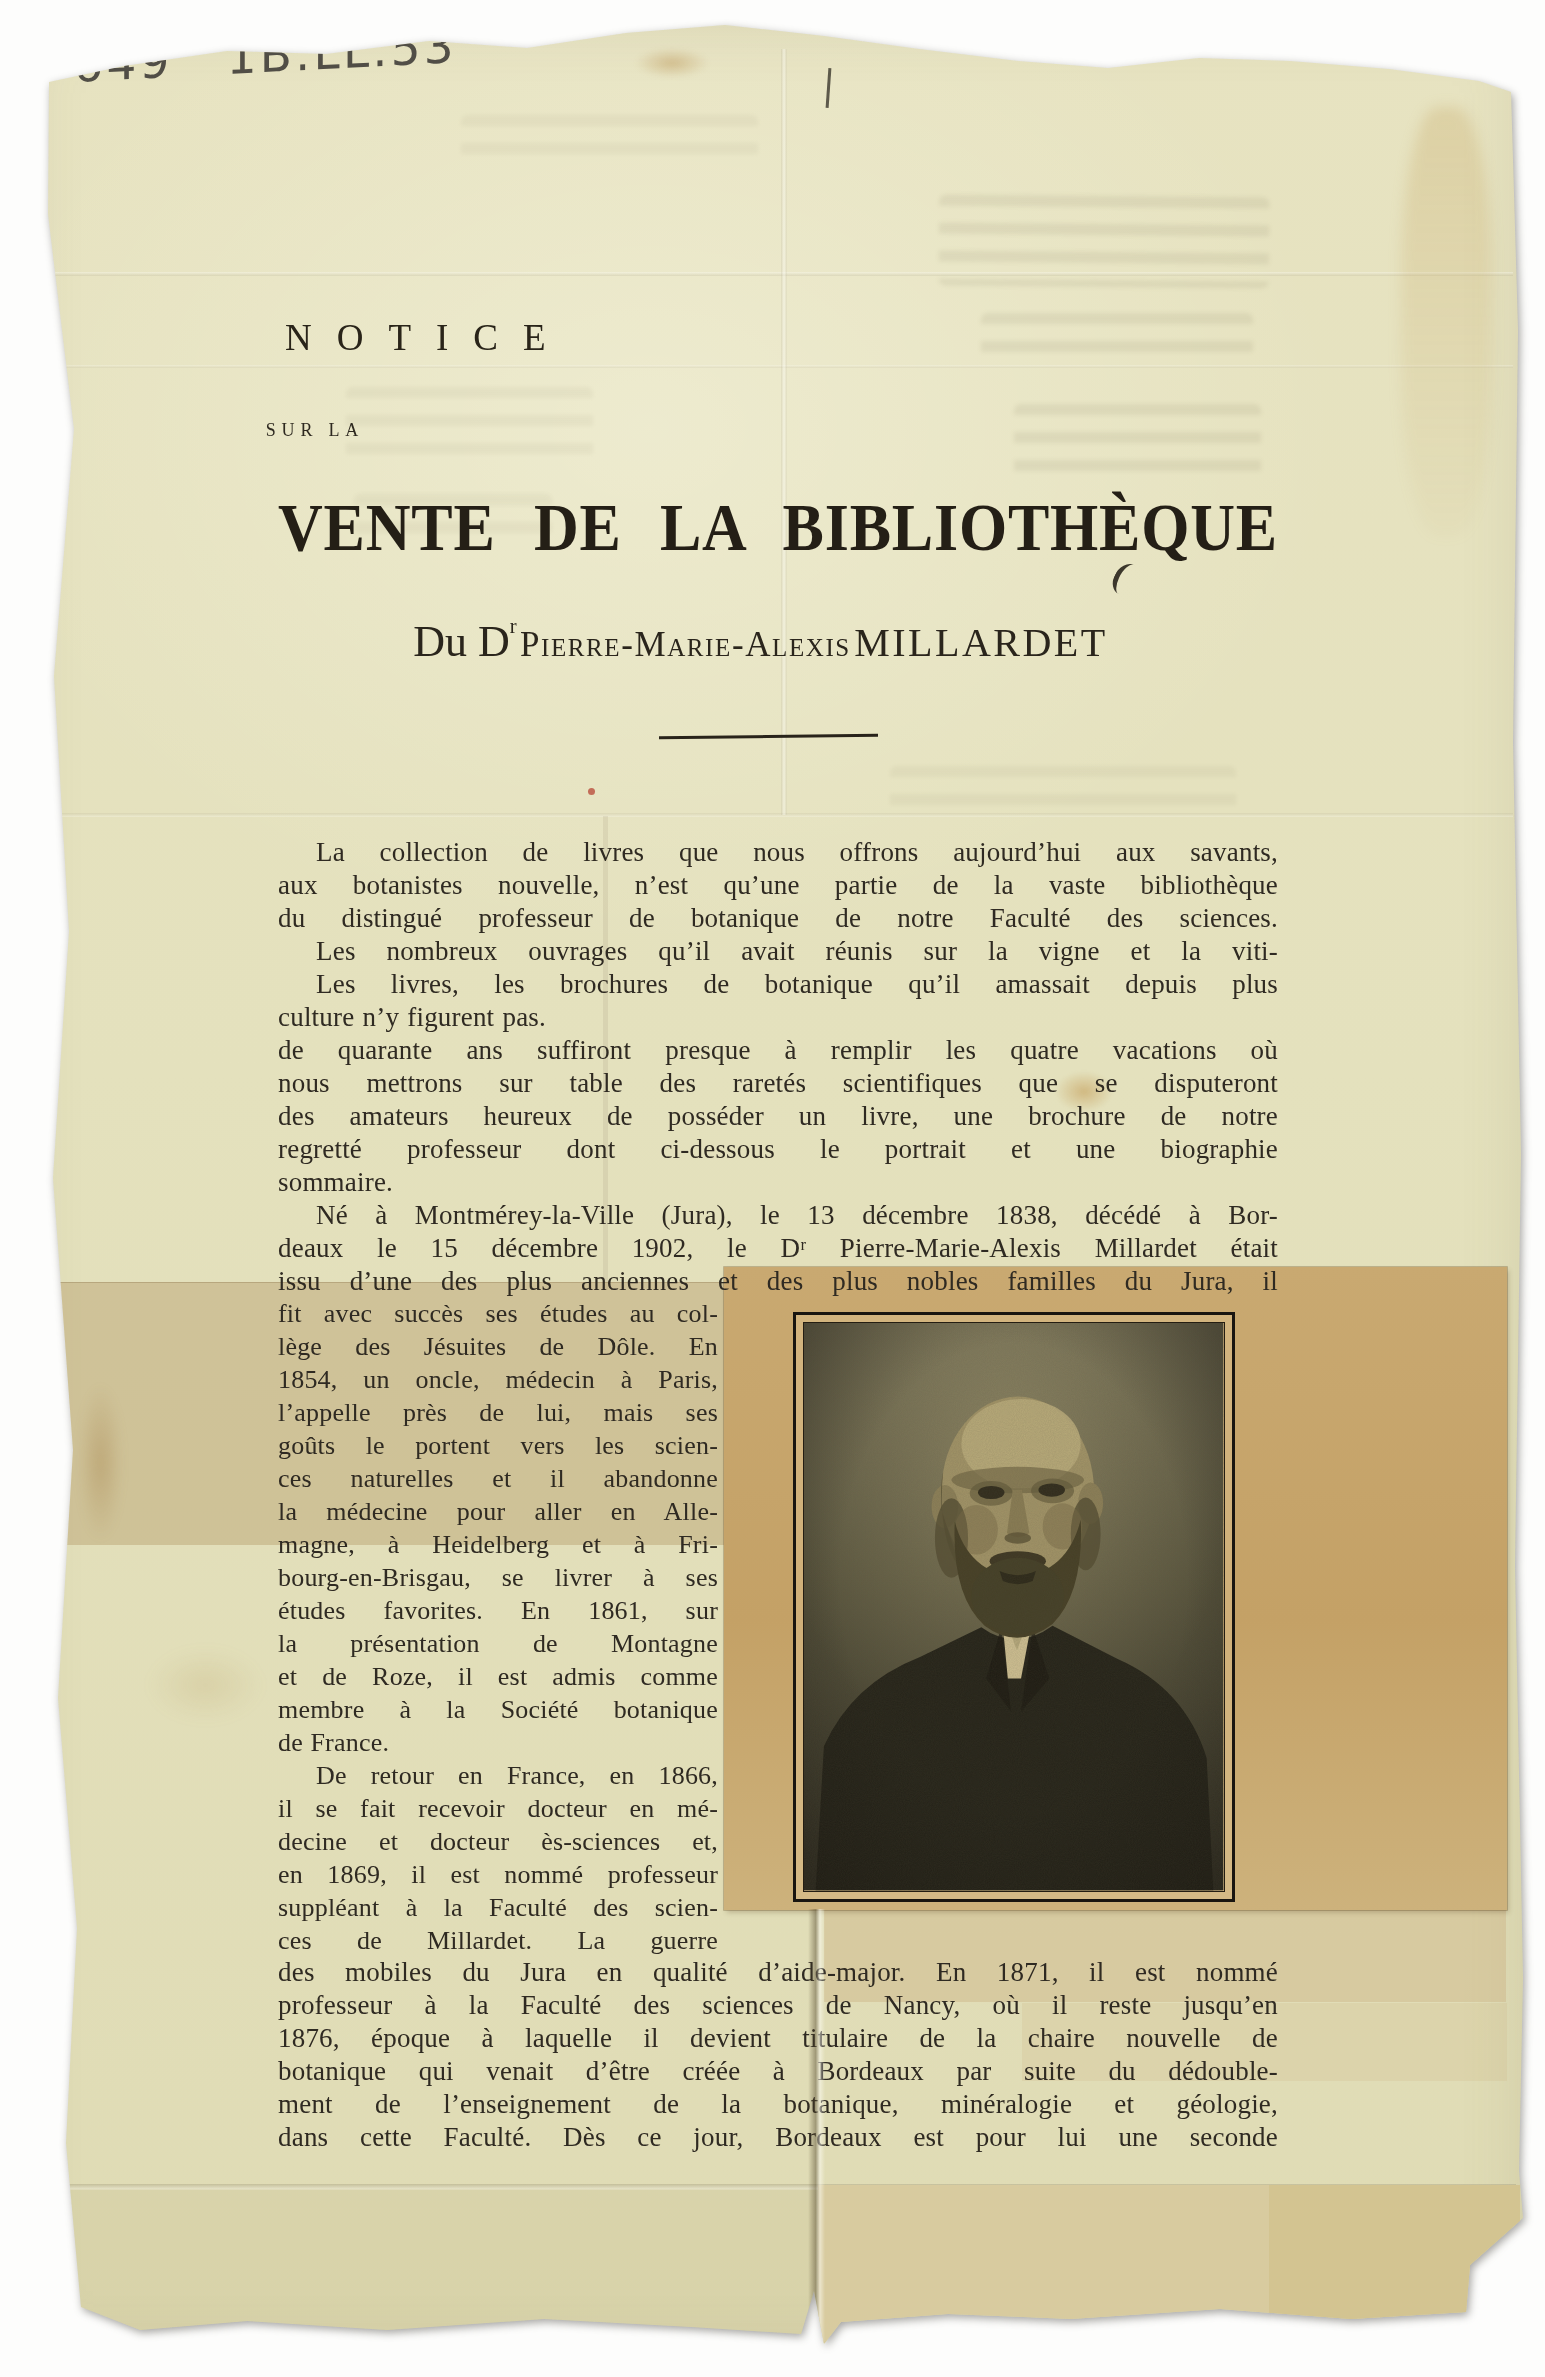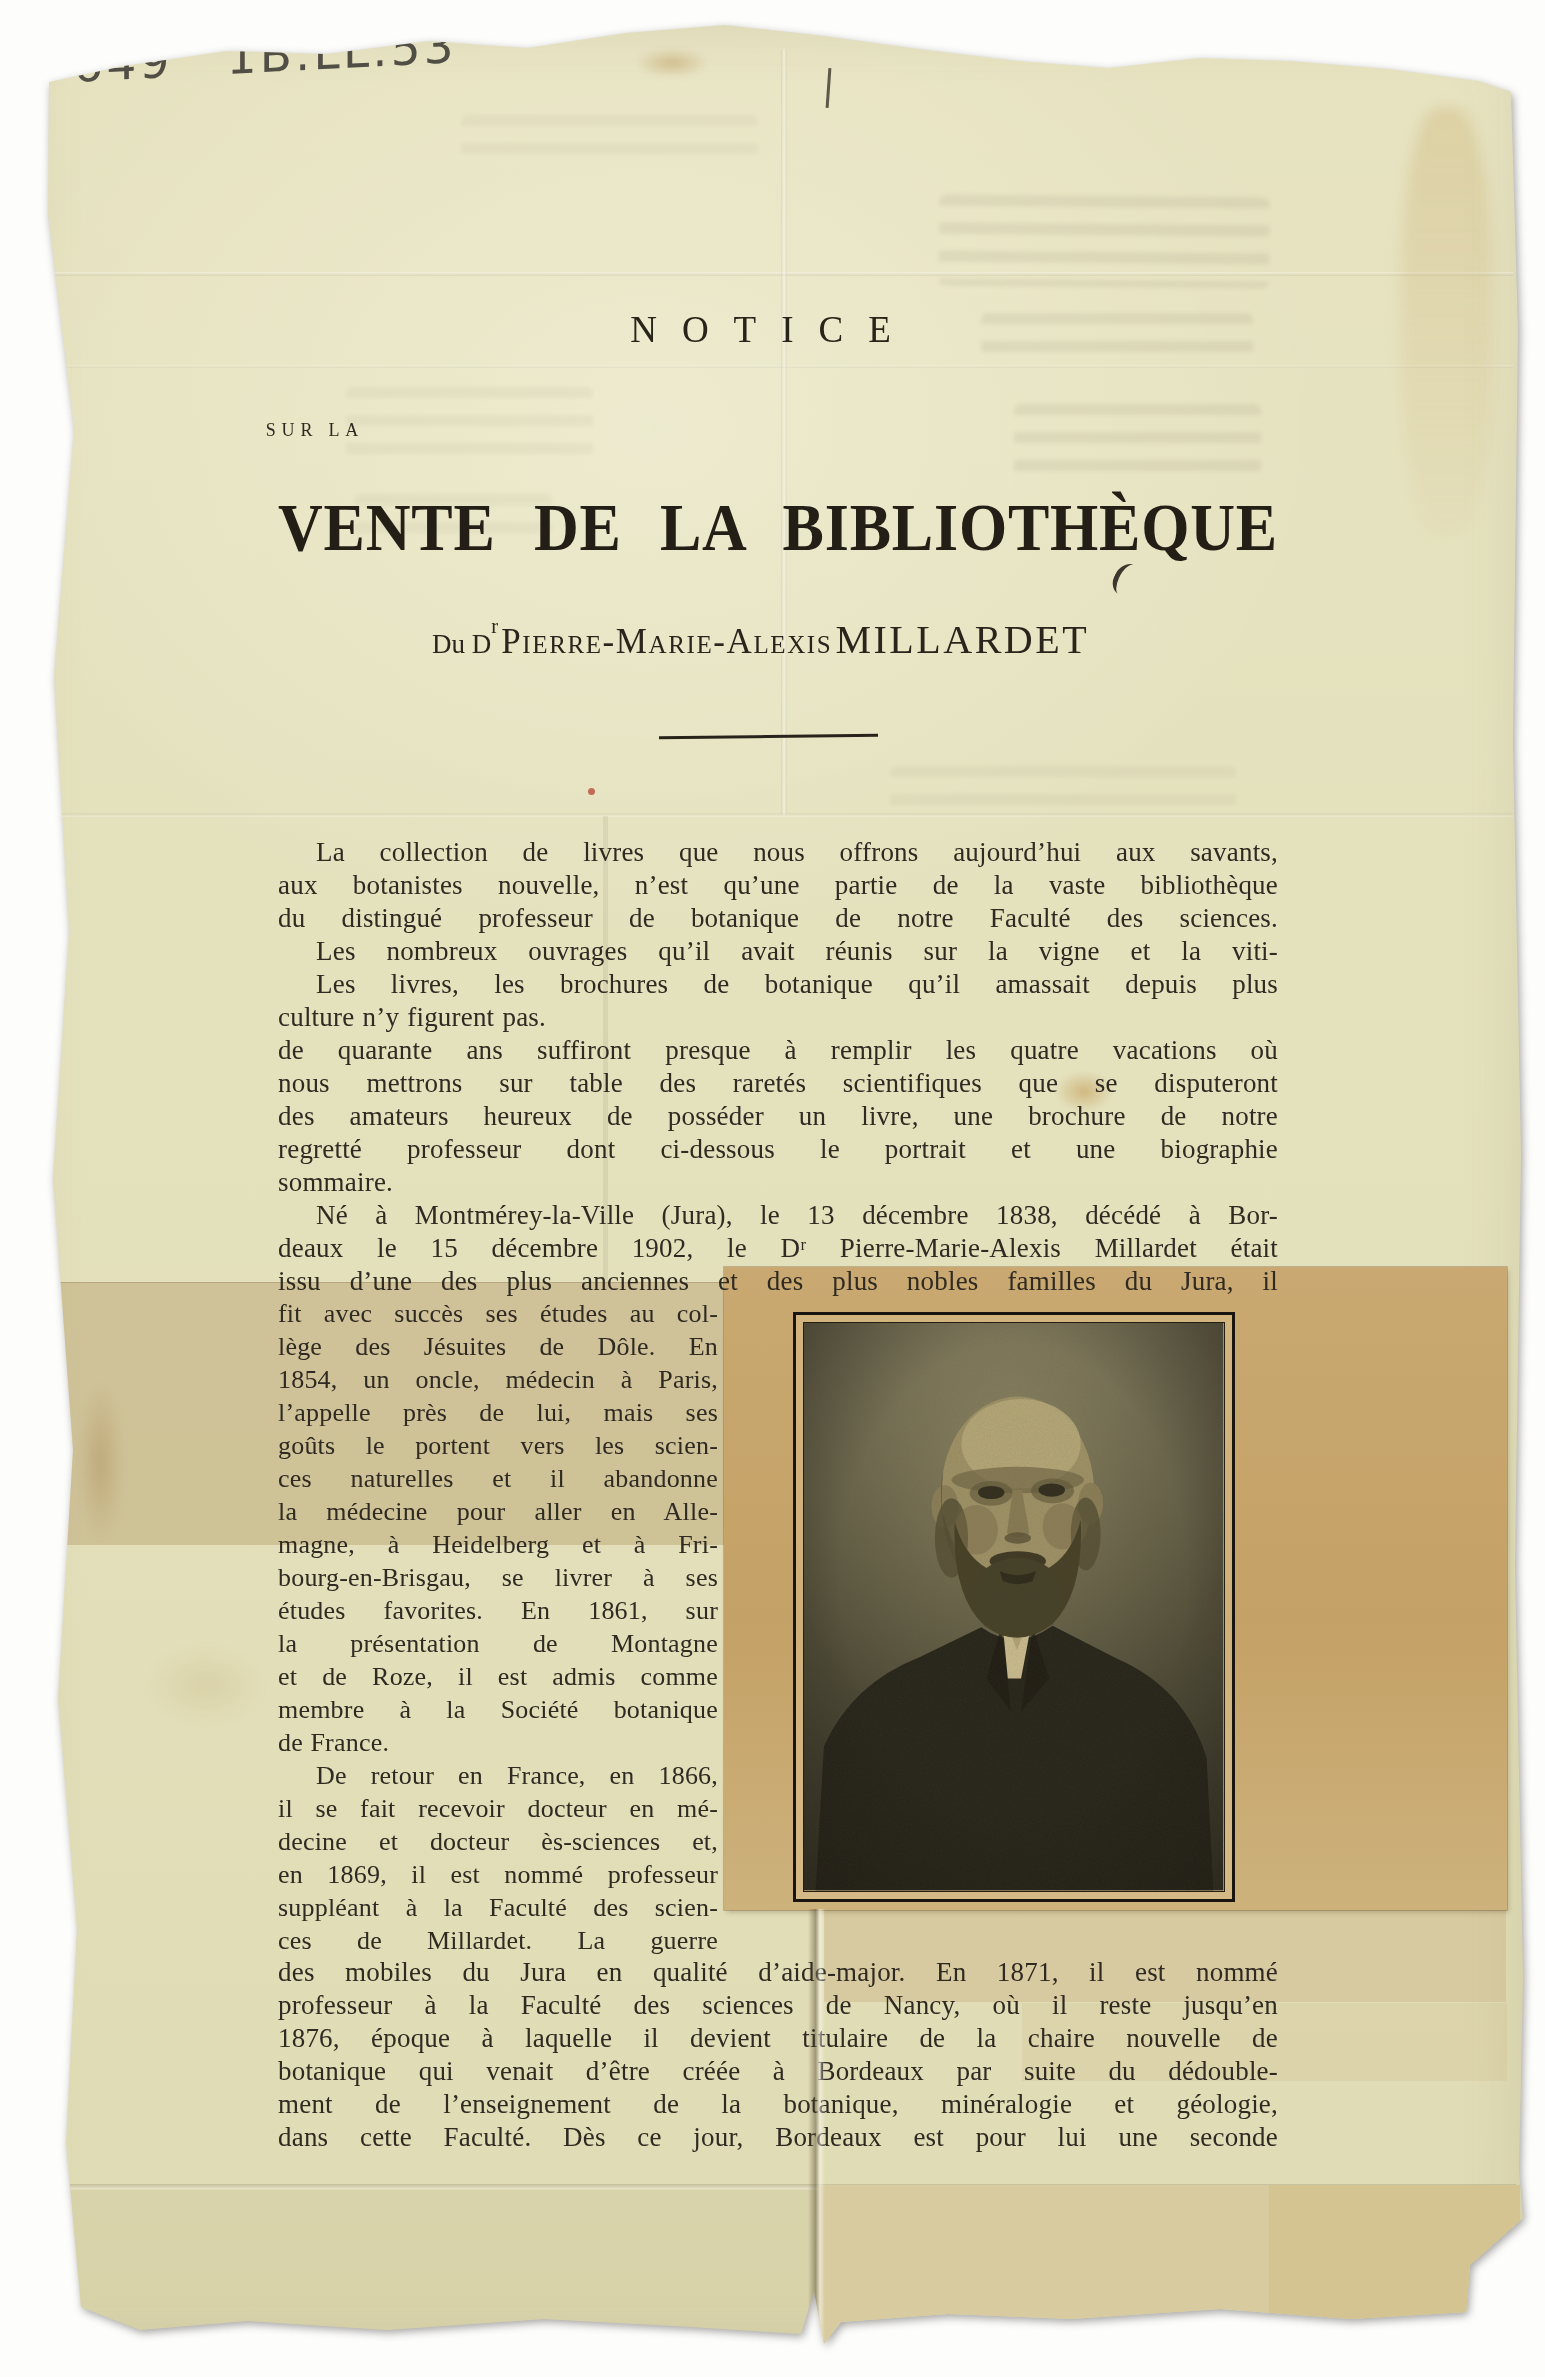--- a/index.html
+++ b/index.html
@@ -67,26 +67,26 @@
   .s5{left:148px;top:1648px;width:115px;height:74px;background:radial-gradient(closest-side,rgba(165,130,60,.14),transparent);filter:blur(6.6px);border-radius:50%;}
   .s6{left:588px;top:788px;width:7.4px;height:7.4px;background:rgba(175,45,30,.65);border-radius:50%;z-index:6;}
   .s7{left:1114px;top:563px;width:20px;height:33px;border-left:5px solid #1f1a12;border-radius:60% 40% 50% 50%;transform:rotate(25deg);opacity:.85;z-index:6;}
   .s8{left:827px;top:68px;width:3.3px;height:40px;background:#3a362c;transform:rotate(4deg);opacity:.8;z-index:6;}
 
   
   .txt{position:absolute;color:#2e2a22;z-index:5;}
   .annotation{left:73px;top:28px;font-family:"DejaVu Sans",sans-serif;font-size:47px;color:#45423c;
               transform:rotate(-3deg) skewX(-3deg);letter-spacing:3.3px;opacity:.92;}
   .annotation .sp2{margin-left:54px;}
-  .h-notice{left:260px;top:308px;width:1001px;text-align:center;font-size:37px;letter-spacing:25px;text-indent:25px;color:#292419;}
+  .h-notice{left:260px;top:316px;width:1001px;text-align:left;font-size:37px;letter-spacing:25px;text-indent:25px;color:#292419;}
   .h-surla{left:260px;top:420px;width:1001px;text-align:left;font-size:18px;letter-spacing:5.8px;text-indent:5.8px;color:#2e2920;}
   .h-title{left:278px;top:490px;width:1000px;font-size:62px;font-weight:bold;color:#241f16;
            transform:scaleY(1.08);transform-origin:top left;text-align:justify;text-align-last:justify;letter-spacing:0.8px;}
   .h-sub{left:260px;top:616px;width:1001px;text-align:center;color:#2a251c;}
-  .h-sub .pre{font-size:27px;}
+  .h-sub .pre{font-size:44px;}
   .h-sub .dsup{font-size:20.6px;vertical-align:top;line-height:1;}
   .h-sub .nm{font-variant:small-caps;font-size:35px;letter-spacing:1.6px;}
   .h-sub .sn{font-size:40px;letter-spacing:2.5px;}
   .rule{position:absolute;left:659px;top:735px;width:219px;height:3.3px;background:#28231a;transform:rotate(-.6deg);z-index:5;}
 
   .tblock{position:absolute;z-index:5;color:#2f2a22;}
   .b1{left:278px;top:836px;width:1000px;}
   .colblk{left:278px;top:1297px;width:440px;}
   .b2{left:278px;top:1956px;width:1000px;}
   .line{height:33px;line-height:33px;font-size:27px;letter-spacing:0.2px;word-spacing:1.2px;

